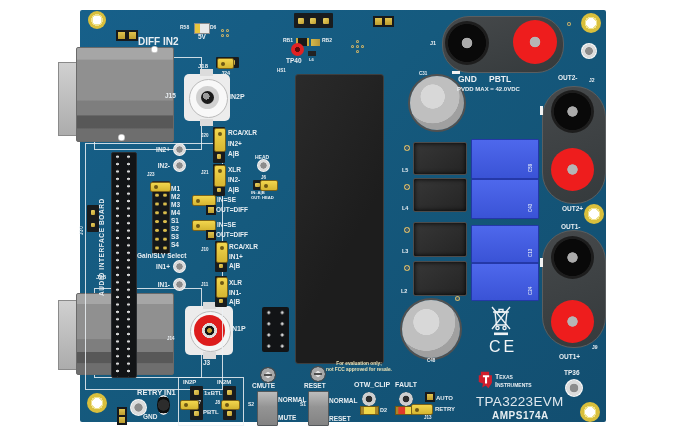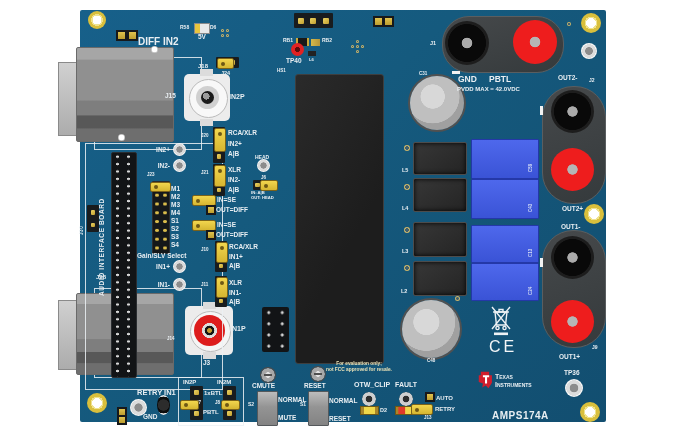--- a/index.html
+++ b/index.html
@@ -327,20 +327,21 @@
 
   <div class="lbl f65" style="left:564px;top:369px">TP36</div>
   <div class="tp" style="left:565px;top:379px;width:18px;height:18px"></div>
 
   <svg class="abs" style="left:478px;top:371px" width="14" height="18" viewBox="0 0 20 26">
     <path fill="#cf1f2e" d="M4,1 h12 v5 h4 v11 l-5,8 -4,-4 -5,3 1,-6 -6,-2 v-10 h3 z"></path>
     <path fill="#fff" d="M7,6 h9 v3 h-3 v9 h-3 v-9 h-3 z"></path>
   </svg>
   <div class="lbl f7 sc" style="left:495px;top:373px">Texas</div>
   <div class="lbl f7 sc" style="left:495px;top:381px">Instruments</div>
+  <div class="lbl n" style="left:476px;top:394px;font-size:13.5px;color:#dfe8ee;letter-spacing:.3px">TPA3223EVM</div>
   <div class="lbl f8" style="left:492px;top:410px;letter-spacing:.5px">AMPS174A</div>
 
   <div class="lbl f75" style="left:137px;top:389px">RETRY IN1</div>
   <div class="abs" style="left:157px;top:395px;width:13px;height:20px;border-radius:50%;background:radial-gradient(circle,#2c2c2c 0 45%,#0d0d0d 50% 70%,#e8e8e8 72% 88%,#9a9a9a 90%)"></div>
   <div class="tp" style="left:130px;top:399px;width:17px;height:17px"></div>
   <div class="lbl f65" style="left:143px;top:413px">GND</div>
   <div class="padsq" style="left:117px;top:407px;width:6px;height:6px"></div>
   <div class="padsq" style="left:117px;top:415px;width:6px;height:6px"></div>
 
   <div class="outline" style="left:178px;top:377px;width:64px;height:47px"></div>

